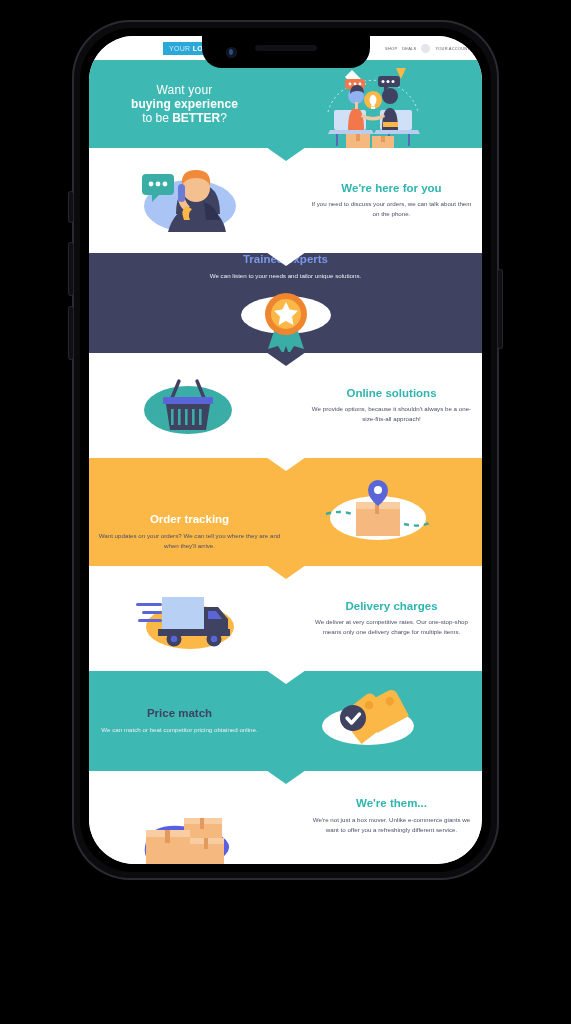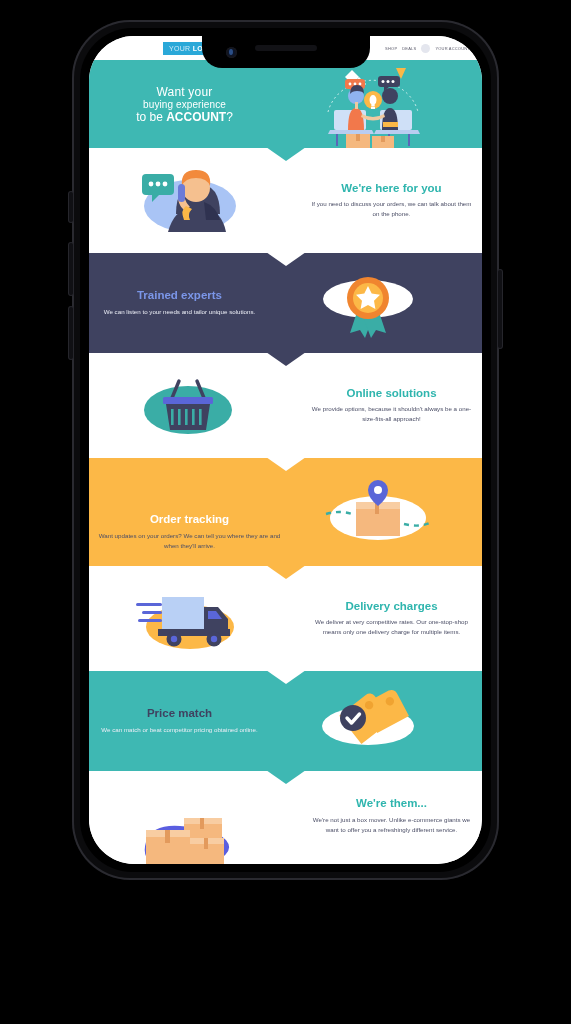--- a/index.html
+++ b/index.html
@@ -49,21 +49,21 @@
   #logo-badge .lt{ color:#cfeaf7; font-weight:400; }
   #topbar-right{ display:flex; align-items:center; gap:5px; margin-right:6px; }
   .nav-mini{ font-size:4px; color:#5a5a6a; letter-spacing:.2px; }
   #account-dot{ width:9px; height:9px; border-radius:50%; background:#e4e6ee; }
 
   
   .section{ position:relative; display:flex; align-items:center;
             padding:0 8px; overflow:visible; }
   .sec-teal { background:#3EB8B3; }
   .sec-white{ background:#ffffff;gap:31px; }
-  .sec-navy { background:#3F4260; }
+  .sec-navy { background:#3F4260;flex-direction:column; }
   .sec-orange{background:#FCB847; }
 
   .notch-down{ position:absolute; left:50%; transform:translateX(-50%);
                bottom:-13px; width:0; height:0; border-left:20px solid transparent;
                border-right:20px solid transparent; z-index:20; }
   .nd-teal  { border-top:14px solid #3EB8B3; }
   .nd-white { border-top:14px solid #ffffff; }
   .nd-navy  { border-top:14px solid #3F4260; }
   .nd-orange{ border-top:14px solid #FCB847; }
 
@@ -72,21 +72,21 @@
   .sec-title{ font-weight:700; line-height:1.12; }
   .sec-body{ font-size:6.2px; line-height:1.62; margin-top:5px; }
 
   .art{ flex:1 1 auto; display:flex; align-items:center; justify-content:center;
         position:relative; height:100%; }
 
   
   #sec-hero{ height:88px; }
   #hero-copy{ width:175px; text-align:center; color:#fff; }
   #hero-l1{ font-size:12px; font-weight:400; letter-spacing:.2px; }
-  #hero-l2{ font-size:10px; font-weight:400; letter-spacing:.1px; }
+  #hero-l2{ font-size:12px; font-weight:700; letter-spacing:.1px; }
   #hero-l3{ font-size:12px; font-weight:400; }
   #hero-l3 b{ font-weight:700; }
 
   
   #sec-phone    { height:105px; }
   #sec-experts  { height:100px; }
   #sec-ordering { height:105px; }
   #sec-tracking { height:108px; }
   #sec-delivery { height:105px;border-radius:27px; }
   #sec-price    { height:100px; }
@@ -130,21 +130,21 @@
         <span class="nav-mini">DEALS</span>
         <span id="account-dot"></span>
         <span class="nav-mini">YOUR ACCOUNT</span>
       </div>
     </div>
 
     <div class="section sec-teal" id="sec-hero">
       <div id="hero-copy">
         <div id="hero-l1">Want your</div>
         <div id="hero-l2">buying experience</div>
-        <div id="hero-l3"><span>to be </span><b>ACCOUNT</b><span>?</span></div>
+        <div id="hero-l3"><span>to be </span><b>BETTER</b><span>?</span></div>
       </div>
       <div class="art">
         <svg width="122" height="96" viewBox="0 0 122 96">
           <path d="M16 56 A46 40 0 0 1 106 56" fill="none" stroke="#fff" stroke-width="1" stroke-dasharray="2 3" opacity=".75"></path>
           <path d="M40 14 l7 7 -7 7 -7-7z" fill="#fff"></path>
           <path d="M47 21 l7 7 -7 7 -7-7z" fill="#fff"></path>
           <path d="M84 12 l10 0 -5 11z" fill="#FCB847"></path>
           <rect x="33" y="23" width="20" height="10" rx="3" fill="#F2784B"></rect>
           <path d="M38 33 l0 4 5-4z" fill="#F2784B"></path>
           <circle cx="38" cy="28" r="1.4" fill="#fff"></circle>

